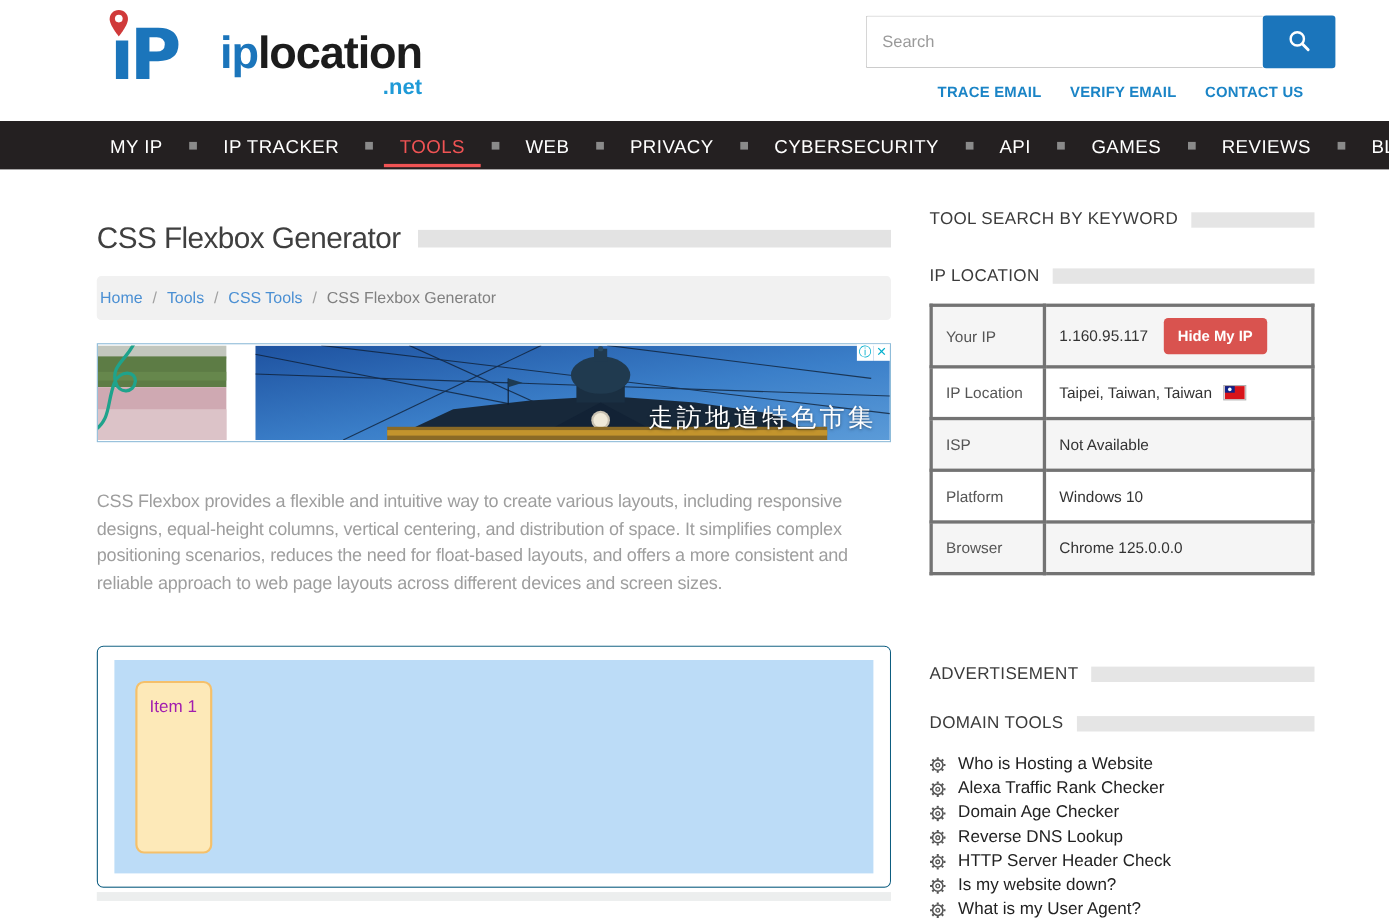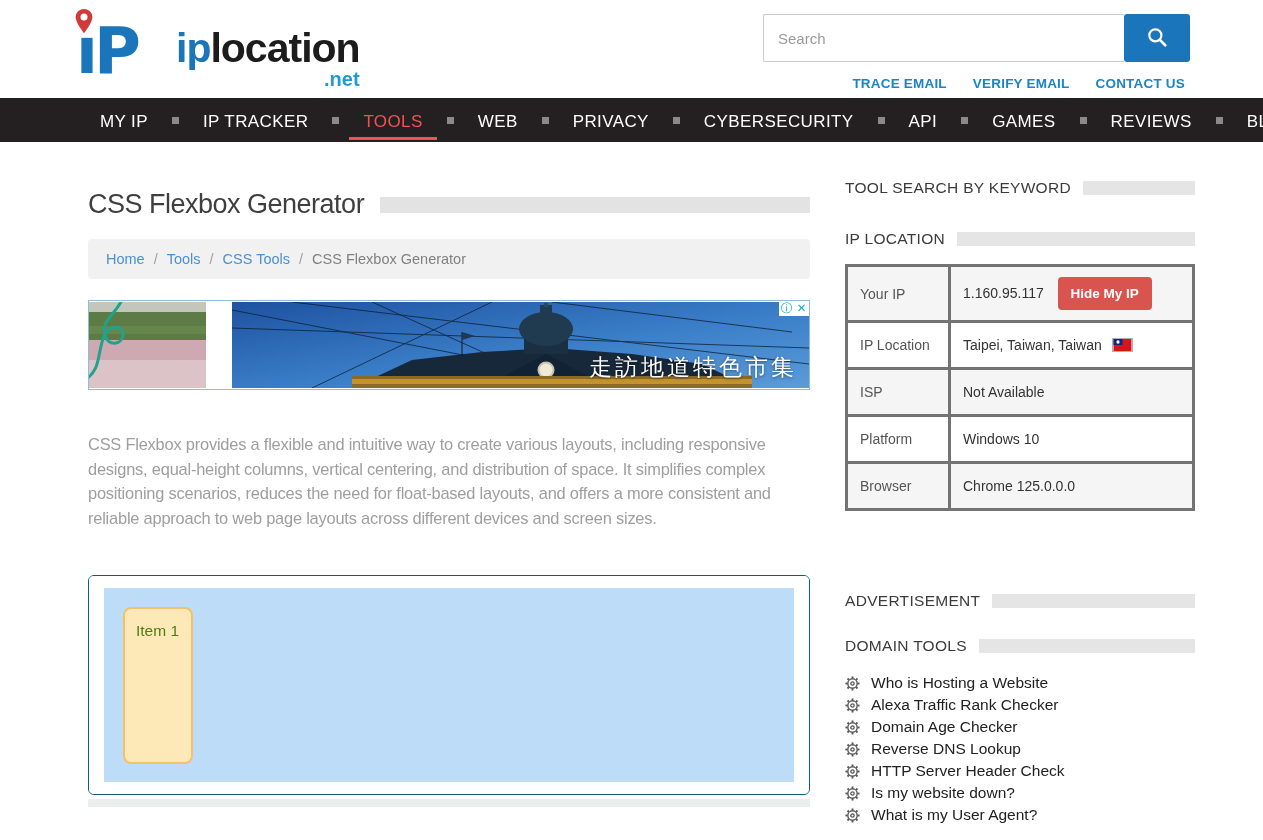--- a/index.html
+++ b/index.html
@@ -14,21 +14,21 @@
     --flex-container-blue:#bcdcf7;
     --flex-item-bg:#fde9b8;
     --flex-item-border:#f5c06a;
   }
   *{box-sizing:border-box;margin:0;padding:0;}
   html,body{width:1263px;height:840px;overflow:hidden;background:#fff;
     font-family:"Liberation Sans","DejaVu Sans",sans-serif;}
   .page{width:1263px;height:840px;position:relative;background:#fff;}
 
   
-  .header{position:relative;height:98px;background:#fff;}
+  .header{position:relative;height:110px;background:#fff;margin-left:24px;}
   .logo{position:absolute;left:76px;top:8px;display:flex;cursor:pointer;}
   .logo-mark{position:relative;width:96px;height:82px;}
   .logo-mark .mark-text{font-family:"DejaVu Sans",sans-serif;font-size:64px;font-weight:bold;
     color:var(--brand-blue);letter-spacing:-4px;line-height:86px;}
   .logo-pin{position:absolute;left:-2px;top:0px;}
   .logo-word{margin-left:4px;margin-top:20px;line-height:1;}
   .logo-word .row1{font-size:41px;font-weight:bold;letter-spacing:-1px;}
   .logo-word .w-ip{color:var(--brand-blue);}
   .logo-word .w-loc{color:#1c1c1c;}
   .logo-word .row2{text-align:right;font-size:20px;font-weight:bold;color:var(--brand-lightblue);margin-top:0px;}
@@ -54,21 +54,21 @@
   
   .main{display:flex;padding-left:88px;}
   .content{width:722px;flex:0 0 722px;}
   .sidebar{width:350px;flex:0 0 350px;margin-left:35px;padding-top:37px;}
 
   
   .title-row{margin-top:47px;display:flex;align-items:center;}
   .title-row h1{font-size:27px;font-weight:400;color:#3f3f3f;letter-spacing:-0.5px;white-space:nowrap;}
   .title-bar{flex:1;height:16px;background:#e3e3e3;margin-left:16px;}
   .breadcrumb{margin-top:19px;background:#f1f1f1;border-radius:4px;height:40px;display:flex;
-    align-items:center;padding:0 18px;font-size:14.5px;gap:9px;}
+    align-items:center;padding:0 3px;font-size:14.5px;gap:9px;}
   .breadcrumb a{color:var(--breadcrumb-link);text-decoration:none;cursor:pointer;}
   .breadcrumb .sep{color:#a0a0a0;}
   .breadcrumb .current{color:#808080;}
 
   .ad-banner{margin-top:21px;width:722px;height:90px;border:1px solid #8fbcd9;position:relative;
     background:#fff;cursor:pointer;}
   .ad-left{position:absolute;left:0;top:1px;width:117px;height:86px;}
   .ad-right{position:absolute;right:0;top:1px;width:577px;height:86px;overflow:hidden;}
   .ad-text{position:absolute;right:12px;top:50px;color:#fff;font-size:23px;letter-spacing:3px;
     text-shadow:0 1px 3px rgba(0,0,0,.45);font-family:"DejaVu Sans",sans-serif;}
@@ -77,21 +77,21 @@
     text-align:center;cursor:pointer;font-family:"DejaVu Sans",sans-serif;}
 
   .description{margin-top:42px;font-size:16.4px;line-height:24.5px;color:#9e9e9e;letter-spacing:-0.2px;}
 
   .preview-card{margin-top:45px;border:1px solid var(--preview-header);border-radius:6px;overflow:hidden;}
   .preview-header{background:var(--preview-header);color:#fff;font-size:13.5px;font-weight:bold;
     padding:6px 13px;}
   .preview-body{padding:12px 15px;background:#fff;}
   .flex-preview{background:var(--flex-container-blue);height:194px;padding:19px 0 0 19px;}
   .flex-item{width:70px;height:157px;background:var(--flex-item-bg);border:2.5px solid var(--flex-item-border);
-    border-radius:8px;padding:13px 0 0 11px;font-size:15.5px;color:#4d7c0f;}
+    border-radius:8px;padding:13px 0 0 11px;font-size:15.5px;color:#a21caf;}
   .footer-strip{margin-top:4px;height:8px;background:#eceeee;width:722px;}
 
   
   .side-heading{display:flex;align-items:center;font-size:15.5px;color:#3b3b3b;letter-spacing:.3px;}
   .side-heading .bar{flex:1;height:14px;background:#e5e5e5;margin-left:12px;}
   .tool-search{margin-top:17px;height:35px;display:flex;}
   .tool-search input{flex:1;border:1px solid #ccc;border-right:none;font-size:14.5px;padding:0 11px;
     color:#444;outline:none;border-radius:2px 0 0 2px;}
   .tool-search input::placeholder{color:#a8a8a8;}
   .ts-btn{width:37px;background:var(--brand-blue);border:none;border-radius:0 3px 3px 0;

